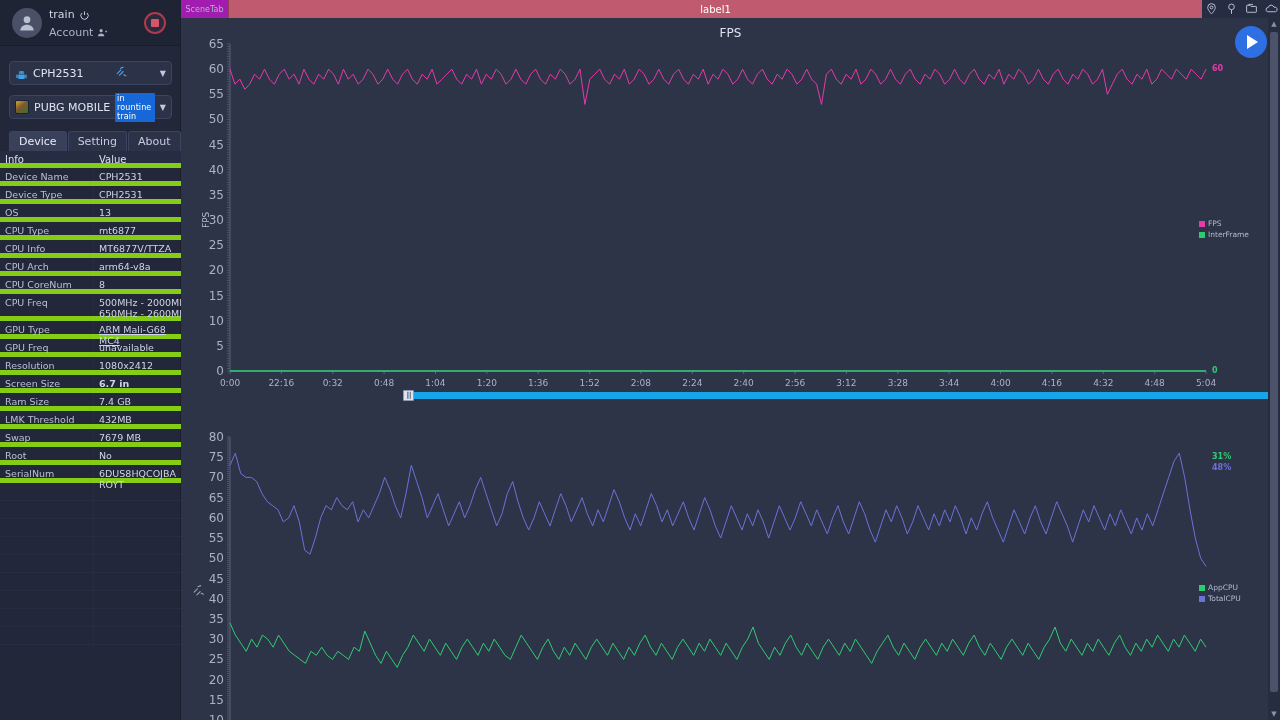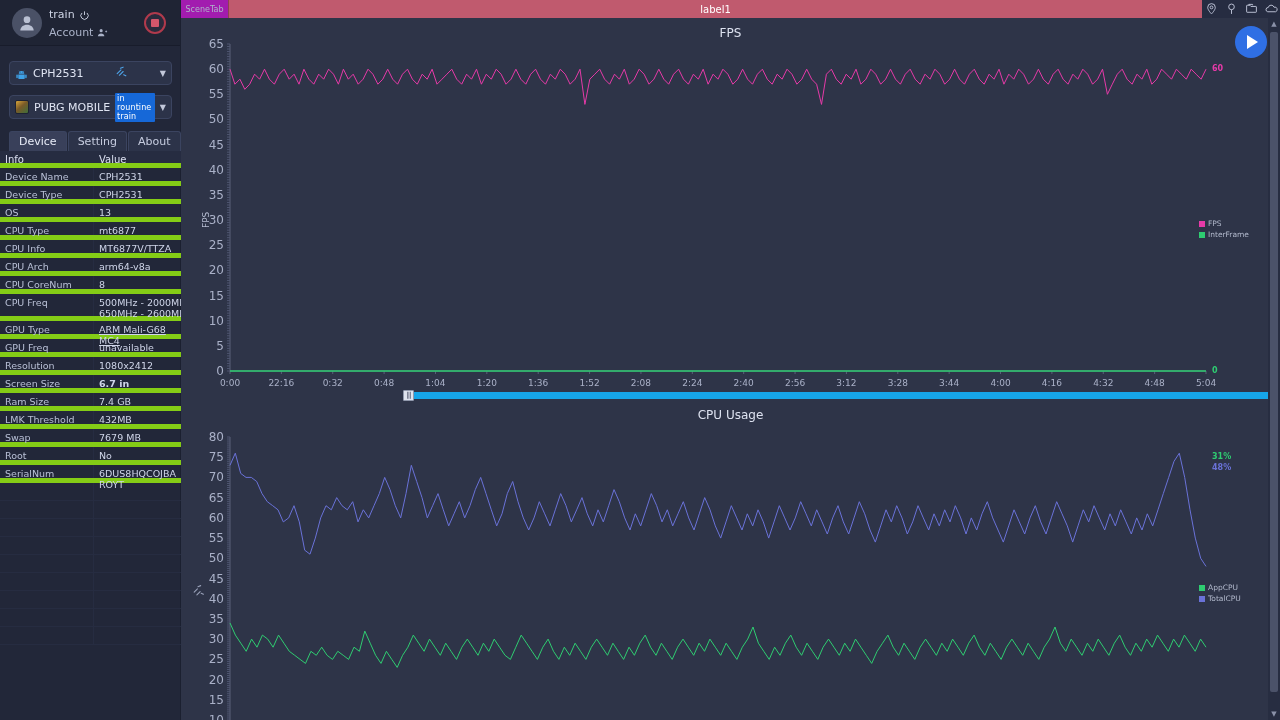--- a/index.html
+++ b/index.html
@@ -404,21 +404,20 @@
           <svg viewBox="0 0 24 24" fill="none" stroke="#c3c9dc" stroke-width="1.7">
               <path d="M5 18a4 4 0 0 1 1-7.9 5.5 5.5 0 0 1 10.6-.5A3.8 3.8 0 0 1 19.5 18z"></path>
             </svg>
         </span>
       </div>
     </div>
 
     <div id="play-btn"></div>
 
     <div class="chart-title" id="fps-title">FPS</div>
-    <div class="chart-title" id="cpu-title">CPU Usage</div>
 
     <div class="plot-wrap" id="fps-plot" style="top:38px;width:1099px;height:350px;">
       <div class="axis-label-y" id="fps-ylabel" style="left:20px;top:190px;">FPS</div>
       <div id="fps-yticks">
           <div class="ytick" style="left: 3px; top: 333px;">0</div>
           <div class="ytick" style="left: 3px; top: 307.846px;">5</div>
           <div class="ytick" style="left: 3px; top: 282.692px;">10</div>
           <div class="ytick" style="left: 3px; top: 257.538px;">15</div>
           <div class="ytick" style="left: 3px; top: 232.385px;">20</div>
           <div class="ytick" style="left: 3px; top: 207.231px;">25</div>

